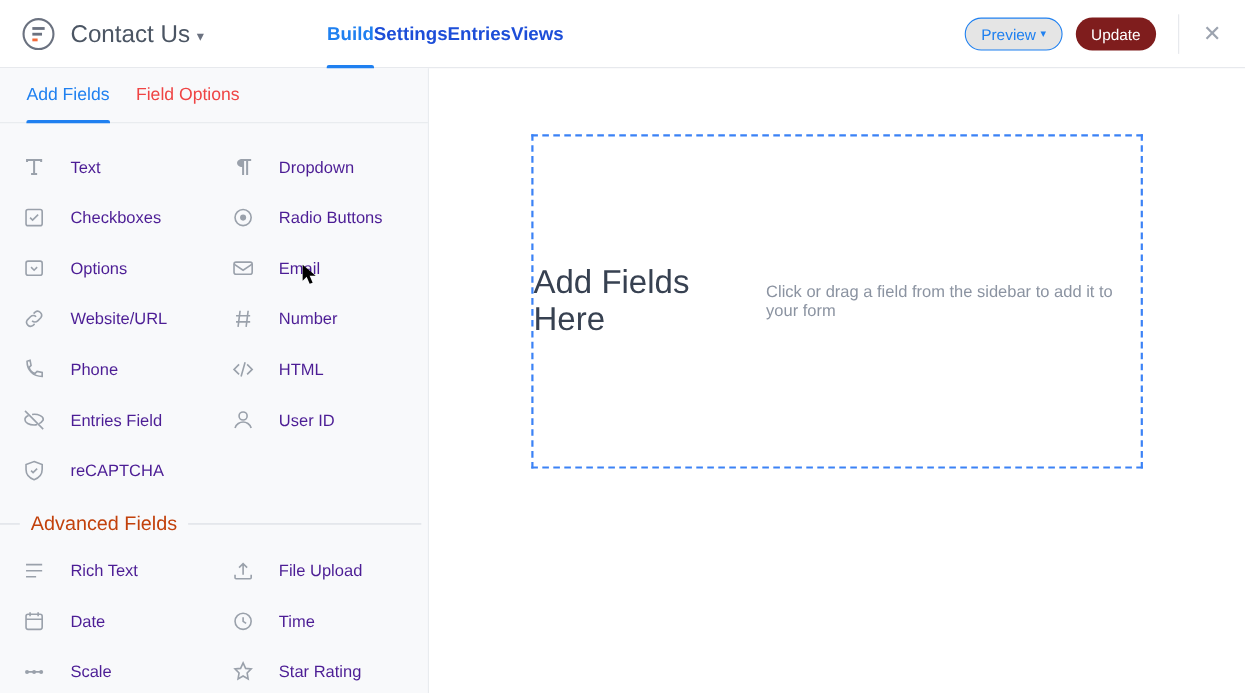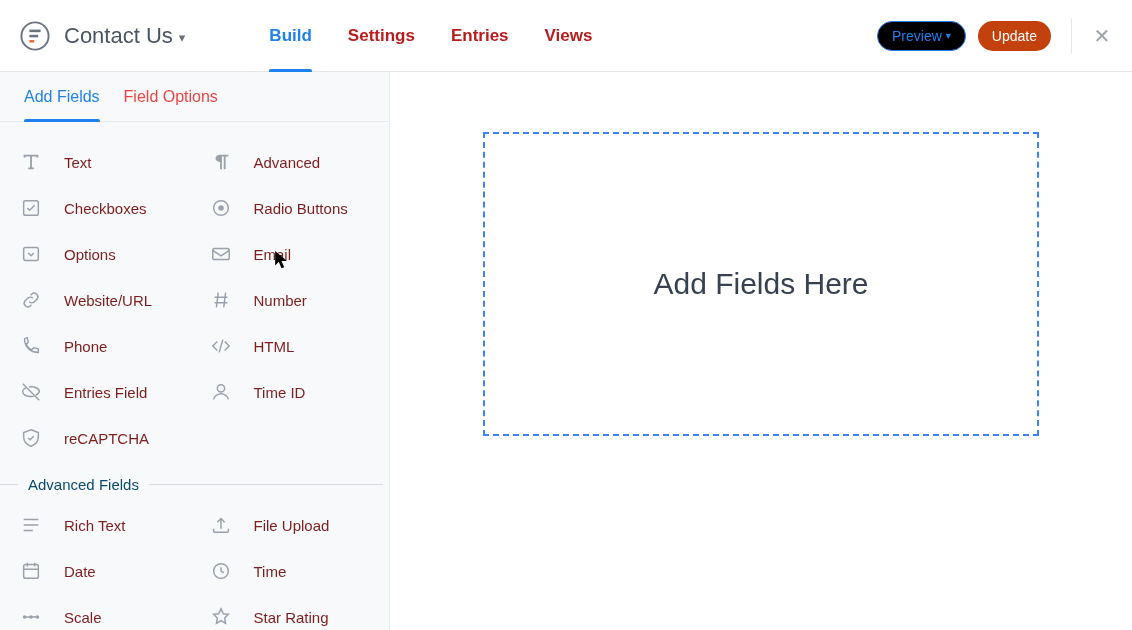--- a/index.html
+++ b/index.html
@@ -1,50 +1,50 @@
 <!DOCTYPE html>
 <html><head>
 <meta charset="utf-8">
 <style>
   * { box-sizing: border-box; margin:0; padding:0; }
   html, body { width:1132px; height:630px; font-family: -apple-system, BlinkMacSystemFont, "Segoe UI", Helvetica, Arial, sans-serif; color:#333; background:#fff; overflow:hidden;}
   body { display:flex; flex-direction:column; }
   
-  .topbar { height:72px; display:flex; align-items:center; border-bottom:1px solid #e5e7eb; padding:0 16px 0 18px; font-size:17px; }
+  .topbar { height:62px; display:flex; align-items:center; border-bottom:1px solid #e5e7eb; padding:0 16px 0 18px; font-size:17px; }
   .logo { width:34px; height:34px; display:flex; align-items:center; justify-content:center; margin-right:12px; }
   .logo svg { width:32px; height:32px; }
   .form-title { font-size:22px; color:#4b5563; font-weight:500; display:flex; align-items:center; gap:6px; cursor:pointer;}
   .form-title .chev { font-size:13px; color:#6b7280; position:relative; top:2px;}
-  .top-tabs { display:flex; gap:36px; margin-left:84px; height:100%; align-items:center; }
-  .top-tab { font-size:17px; color:#b91c1c; font-weight:600; height:100%; display:flex; align-items:center; cursor:pointer; position:relative;}
+  .top-tabs { display:flex; margin-left:112px; height:100%; align-items:center; }
+  .top-tab { font-size:17px; color:#1d4ed8; font-weight:600; height:100%; display:flex; align-items:center; cursor:pointer; position:relative;}
   .top-tab.active { color:#1f80f0; }
   .top-tab.active::after { content:""; position:absolute; left:0; right:0; bottom:-1px; height:3px; background:#1f80f0; border-radius:2px 2px 0 0;}
   .top-right { margin-left:auto; display:flex; align-items:center; gap:12px; }
   .btn { height:30px; padding:0 14px; border-radius:16px; display:inline-flex; align-items:center; font-size:14px; cursor:pointer; font-weight:500; }
-  .btn-preview { background:#000000; color:#1f80f0; border:1.5px solid #1f80f0; gap:4px;}
+  .btn-preview { background:#e5e5e5; color:#1f80f0; border:1.5px solid #1f80f0; gap:4px;}
   .btn-preview .caret{ font-size:10px;}
-  .btn-update { background:#c2410c; color:#fff; border:none; }
+  .btn-update { background:#7f1d1d; color:#fff; border:none; }
   .vline { width:1px; height:36px; background:#e5e7eb; margin:0 4px 0 8px;}
   .close-x { width:28px; height:28px; display:flex; align-items:center; justify-content:center; color:#9ca3af; font-size:20px; cursor:pointer;}
   
   .body { flex:1; display:flex; min-height:0;}
   .sidebar { width:390px; background:#f8f9fb; border-right:1px solid #e9ecef; display:flex; flex-direction:column; }
   .side-tabs { display:flex; gap:24px; padding:14px 0 0 24px; border-bottom:1px solid #e7eaee; height:50px; }
   .side-tab { font-size:16px; color:#ef4444; cursor:pointer; position:relative; height:100%; display:flex; align-items:flex-start; padding-top:2px;}
   .side-tab.active { color:#1f80f0; font-weight:500;}
   .side-tab.active::after{ content:""; position:absolute; left:0; right:0; bottom:-1px; height:3px; background:#1f80f0; border-radius:2px 2px 0 0;}
   .side-scroll { flex:1; overflow:auto; padding:18px 6px 20px 10px;}
   .fields-grid { display:grid; grid-template-columns: 1fr 1fr; column-gap:6px; row-gap:2px; }
-  .field-item { display:flex; align-items:center; gap:18px; height:44px; padding:0 4px 0 6px; border-radius:6px; color:#7f1d1d; font-size:15px; cursor:grab;}
+  .field-item { display:flex; align-items:center; gap:18px; height:44px; padding:0 4px 0 6px; border-radius:6px; color:#4c1d95; font-size:15px; cursor:grab;}
   .field-icon { width:30px; height:30px; display:flex; align-items:center; justify-content:center; color:#9aa1ab; }
   .field-icon svg { width:22px; height:22px; stroke:#9aa1ab; fill:none; stroke-width:1.6; }
   .field-icon svg .fillme { fill:#9aa1ab; stroke:none;}
   .advanced-divider { display:flex; align-items:center; margin:16px 0 10px -10px; }
   .advanced-divider .line-l { width:18px; height:1px; background:#d7dbe1;}
-  .advanced-divider .adv-label { color:#0c4a6e; font-size:15px; padding:0 10px;}
+  .advanced-divider .adv-label { color:#c2410c; font-size:18px; padding:0 10px;}
   .advanced-divider .line-r { flex:1; height:1px; background:#d7dbe1;}
   
   .canvas { flex:1; position:relative; padding:60px 56px; }
   .dropzone { width:100%; max-width:556px; margin:0 auto; height:304px; border:2px dashed #3b82f6; display:flex; flex-direction:row; align-items:center; justify-content:center; gap:20px; }
   .dropzone h1 { font-size:30px; color:#374151; font-weight:400;}
   .dropzone p { font-size:15px; color:#8b93a1; }
   .cursor { position:absolute; left:284px; top:182px; font-size:16px; color:#000; pointer-events:none;}
   .cursor svg{ width:15px; height:20px; fill:#000;}
 </style>
 </head>
@@ -115,21 +115,21 @@
               </svg>
             </span>
           <span>Text</span>
         </div>
         <div class="field-item">
           <span class="field-icon">
               <svg viewBox="0 0 24 24">
                 <path class="fillme" d="M10 4h10v2h-3v14h-2V6h-2v14h-2V12c-2.8 0-5-1.8-5-4s2.2-4 5-4z"></path>
               </svg>
             </span>
-          <span>Advanced</span>
+          <span>Dropdown</span>
         </div>
 
         <div class="field-item">
           <span class="field-icon">
               <svg viewBox="0 0 24 24">
                 <rect x="4" y="4" width="16" height="16" rx="2"></rect>
                 <path d="M8 12l2.5 2.5L16 9"></path>
               </svg>
             </span>
           <span>Checkboxes</span>
@@ -212,21 +212,21 @@
             </span>
           <span>Entries Field</span>
         </div>
         <div class="field-item">
           <span class="field-icon">
               <svg viewBox="0 0 24 24">
                 <circle cx="12" cy="8" r="4"></circle>
                 <path d="M4 20c1-4 5-6 8-6s7 2 8 6"></path>
               </svg>
             </span>
-          <span>Time ID</span>
+          <span>User ID</span>
         </div>
 
         <div class="field-item">
           <span class="field-icon">
               <svg viewBox="0 0 24 24">
                 <path d="M12 3l8 3v5c0 5-3.5 8.5-8 10-4.5-1.5-8-5-8-10V6z"></path>
                 <path d="M9 12l2 2 4-4"></path>
               </svg>
             </span>
           <span>reCAPTCHA</span>
@@ -295,15 +295,16 @@
             </span>
           <span>Star Rating</span>
         </div>
       </div>
     </div>
   </aside>
 
   <main class="canvas">
     <div class="dropzone">
       <h1>Add Fields Here</h1>
+      <p>Click or drag a field from the sidebar to add it to your form</p>
     </div>
   </main>
 </div>
 
 </body></html>

